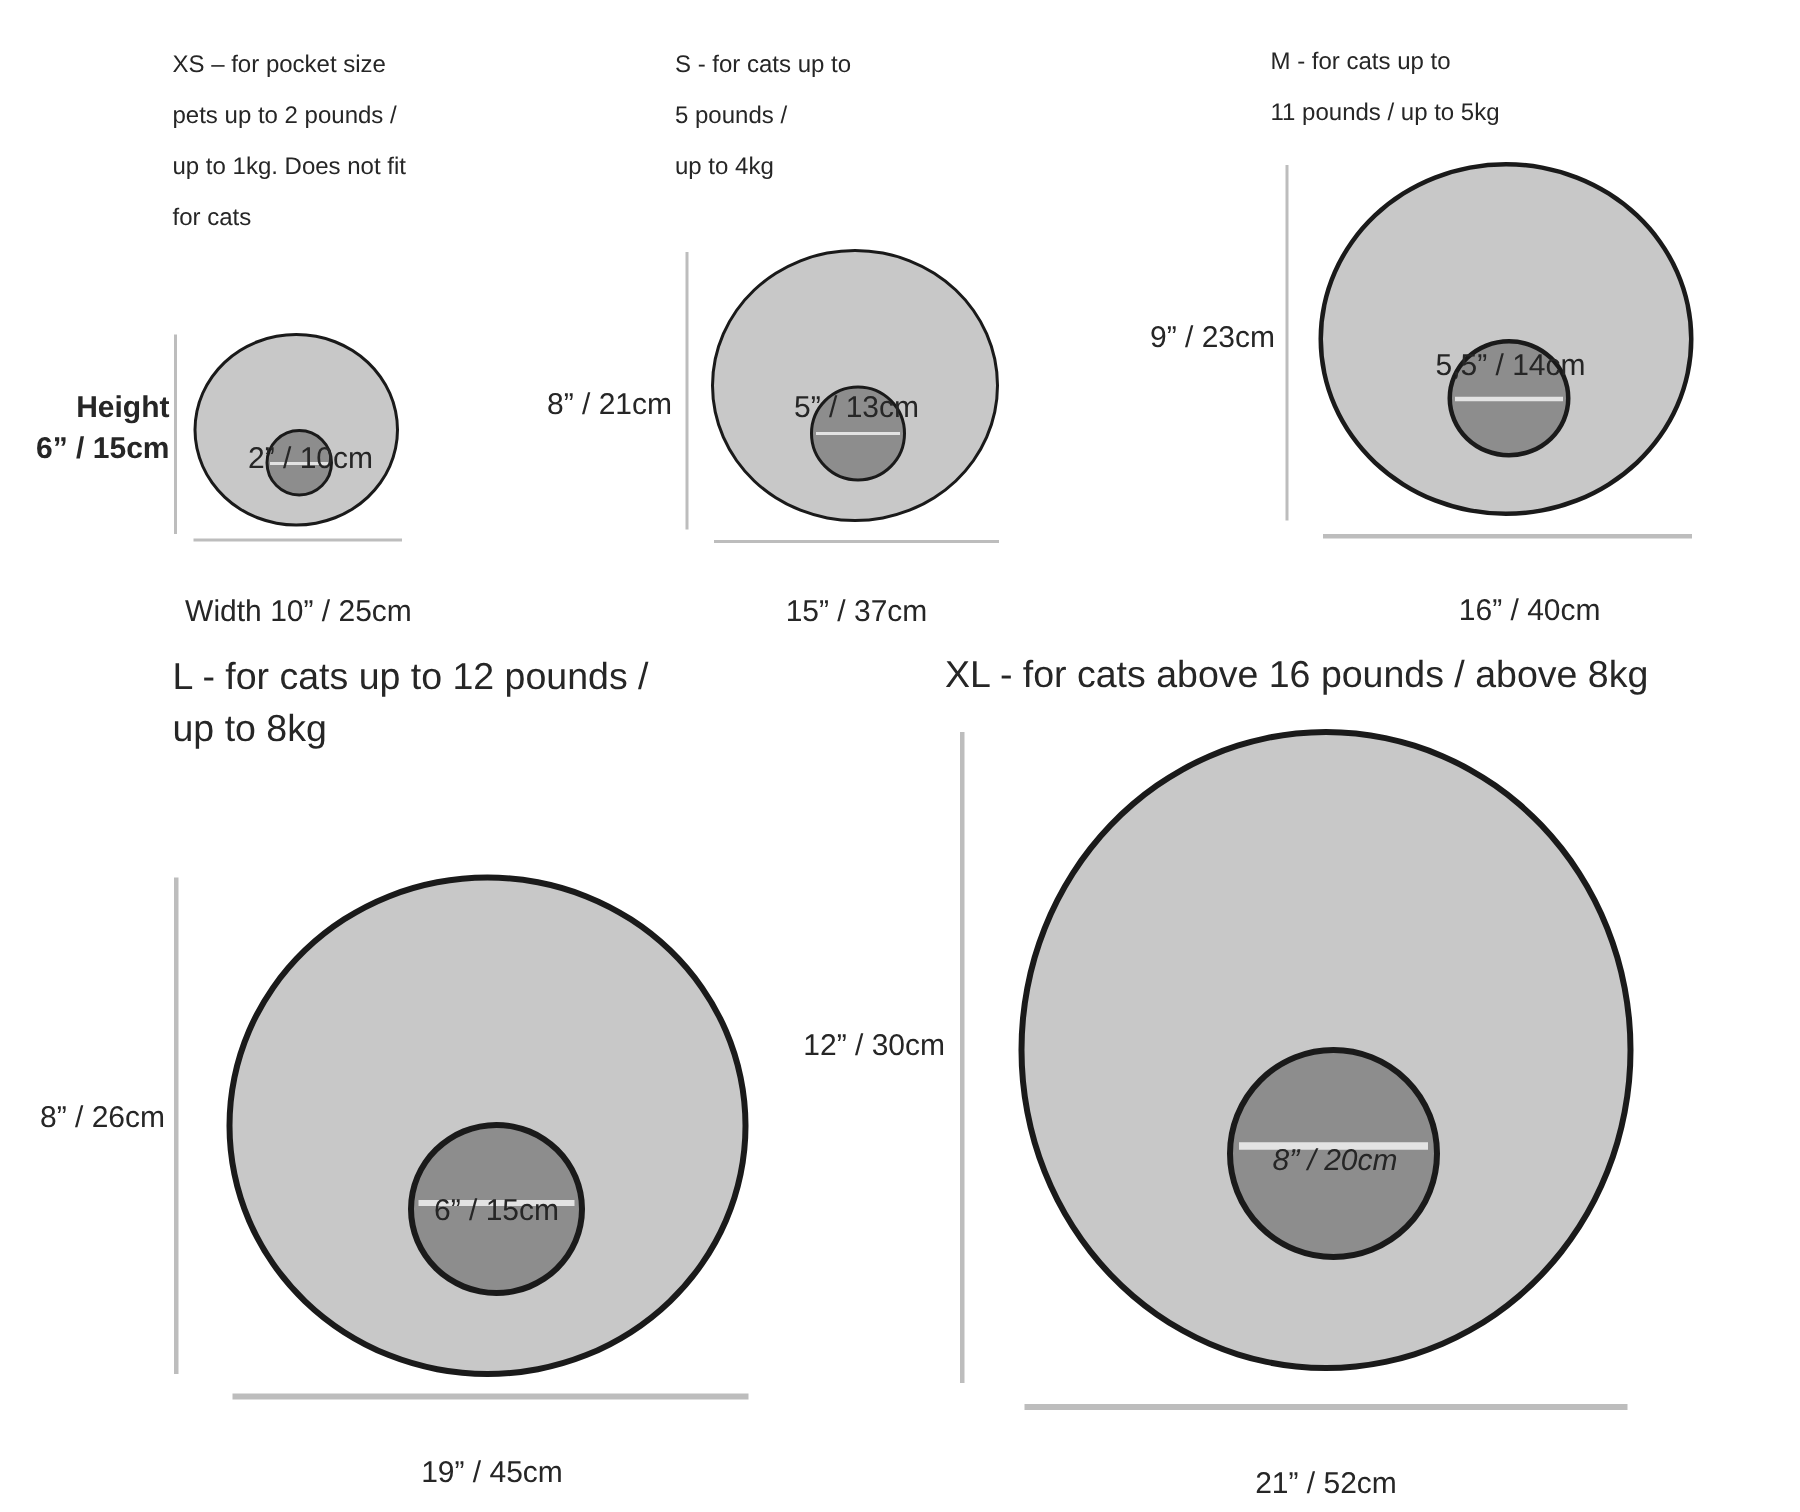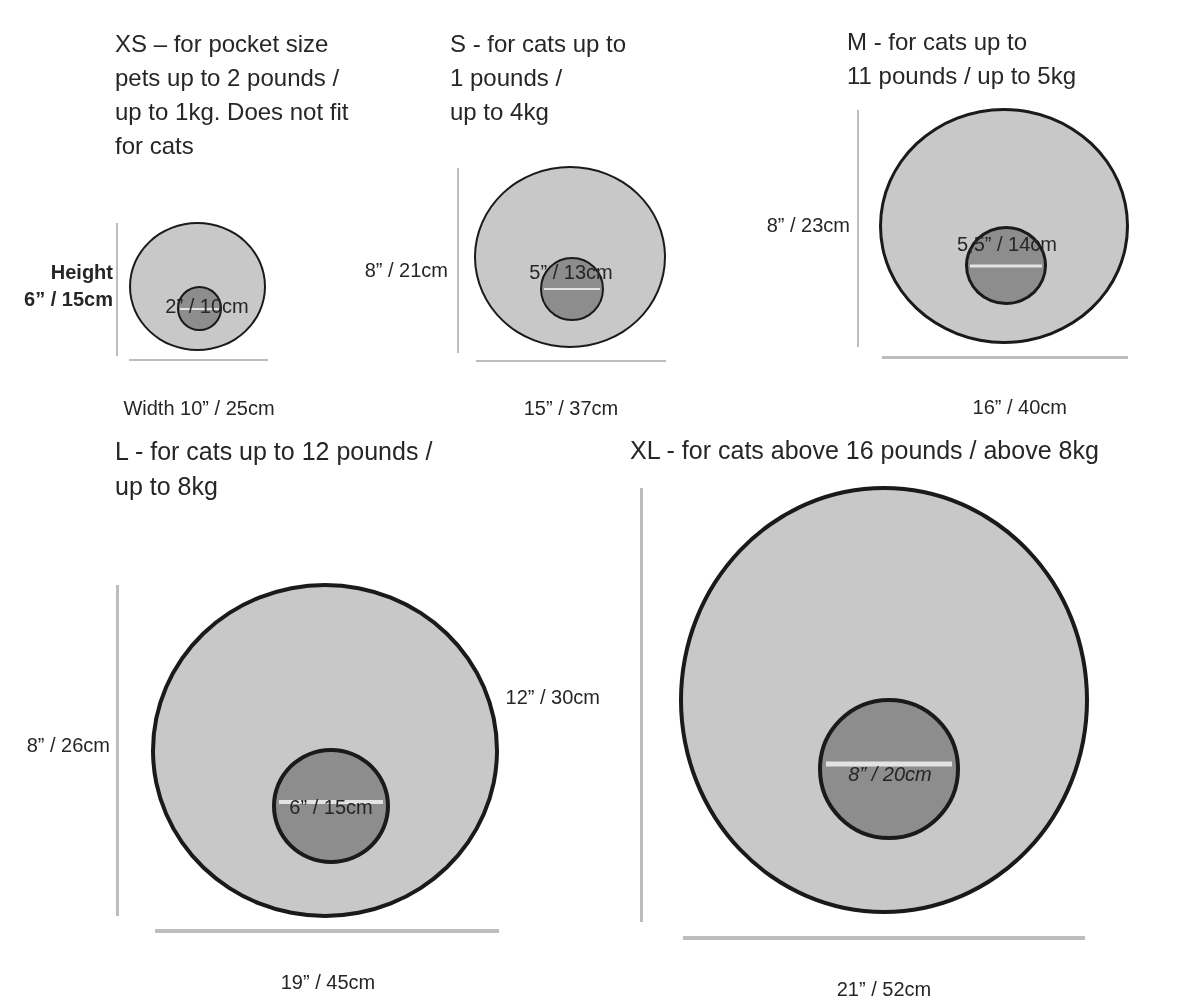--- a/index.html
+++ b/index.html
@@ -16,21 +16,21 @@
     color: var(--text, #262626);
     overflow: hidden;
   }
   .size-title {
     position: absolute;
     margin: 0;
     font-weight: 400;
     white-space: pre-line;
     color: var(--text, #262626);
   }
-  .title-top    { font-size: 24px; line-height: 34px; }
+  .title-top    { font-size: 16px; line-height: 34px; }
   .title-bottom { font-size: 25px; line-height: 35px; }
   .dim-label {
     position: absolute;
     font-size: 20px;
     line-height: 27px;
     white-space: pre-line;
     color: var(--text, #262626);
   }
   .h-label { text-align: right; }
   .c-label { text-align: center; margin-top: 29px; }
@@ -86,38 +86,38 @@
     <div class="inner-circle" style="left:177px; top:286px; width:45px; height:45px; border-width:2px;">
       <div class="diam-line mid" style="height:2px;"></div>
     </div>
     <div class="dim-label c-label" style="left:146px; top:264px; width:122px;">2” / 10cm</div>
     <div class="wline" style="left:129px; top:359px; width:139px; height:2px;"></div>
     <div class="dim-label c-label" style="left:122px; top:366px; width:154px;">Width 10” / 25cm</div>
   </section>
 
   <section>
     <h2 class="size-title title-top" style="left:450px; top:27px; width:250px;">S - for cats up to
-1 pounds /
+5 pounds /
 up to 4kg</h2>
     <div class="vline" style="left:457px; top:168px; width:2px; height:185px;"></div>
     <div class="dim-label h-label" style="right:752px; top:257px;">8” / 21cm</div>
     <div class="outer-circle" style="left:474px; top:166px; width:192px; height:182px; border-width:2px;"></div>
     <div class="inner-circle" style="left:540px; top:257px; width:64px; height:64px; border-width:2px;">
       <div class="diam-line mid" style="height:2px;"></div>
     </div>
     <div class="dim-label c-label" style="left:510px; top:230px; width:122px;">5” / 13cm</div>
     <div class="wline" style="left:476px; top:360px; width:190px; height:2px;"></div>
     <div class="dim-label c-label" style="left:510px; top:366px; width:122px;">15” / 37cm</div>
   </section>
 
   <section>
     <h2 class="size-title title-top" style="left:847px; top:25px; width:330px;">M - for cats up to
 11 pounds / up to 5kg</h2>
     <div class="vline" style="left:857px; top:110px; width:2px; height:237px;"></div>
-    <div class="dim-label h-label" style="right:350px; top:212px;">8” / 23cm</div>
+    <div class="dim-label h-label" style="right:350px; top:212px;">9” / 23cm</div>
     <div class="outer-circle" style="left:879px; top:108px; width:250px; height:236px; border-width:3px;"></div>
     <div class="inner-circle" style="left:965px; top:226px; width:82px; height:79px; border-width:3px;">
       <div class="diam-line mid" style="height:3px;"></div>
     </div>
     <div class="dim-label c-label" style="left:941px; top:202px; width:132px;">5,5” / 14cm</div>
     <div class="wline" style="left:882px; top:356px; width:246px; height:3px;"></div>
     <div class="dim-label c-label" style="left:945px; top:365px; width:122px;text-align:right;">16” / 40cm</div>
   </section>
 
   <section>
@@ -130,21 +130,21 @@
       <div class="diam-line upmid" style="height:4px;"></div>
     </div>
     <div class="dim-label c-label" style="left:270px; top:765px; width:122px;">6” / 15cm</div>
     <div class="wline" style="left:155px; top:929px; width:344px; height:4px;"></div>
     <div class="dim-label c-label" style="left:266px; top:940px; width:124px;">19” / 45cm</div>
   </section>
 
   <section>
     <h2 class="size-title title-bottom" style="left:630px; top:433px; width:520px;">XL - for cats above 16 pounds / above 8kg</h2>
     <div class="vline" style="left:640px; top:488px; width:3px; height:434px;"></div>
-    <div class="dim-label h-label" style="right:600px; top:684px;">12” / 30cm</div>
+    <div class="dim-label h-label" style="right:570px; top:684px;">12” / 30cm</div>
     <div class="outer-circle" style="left:679px; top:486px; width:410px; height:428px; border-width:4px;"></div>
     <div class="inner-circle" style="left:818px; top:698px; width:142px; height:142px; border-width:4px;">
       <div class="diam-line upmid" style="height:5px;"></div>
     </div>
     <div class="dim-label c-label" style="left:828px; top:732px; width:124px;font-style:italic;">8” / 20cm</div>
     <div class="wline" style="left:683px; top:936px; width:402px; height:4px;"></div>
     <div class="dim-label c-label" style="left:822px; top:947px; width:124px;">21” / 52cm</div>
   </section>
 
 </div>

